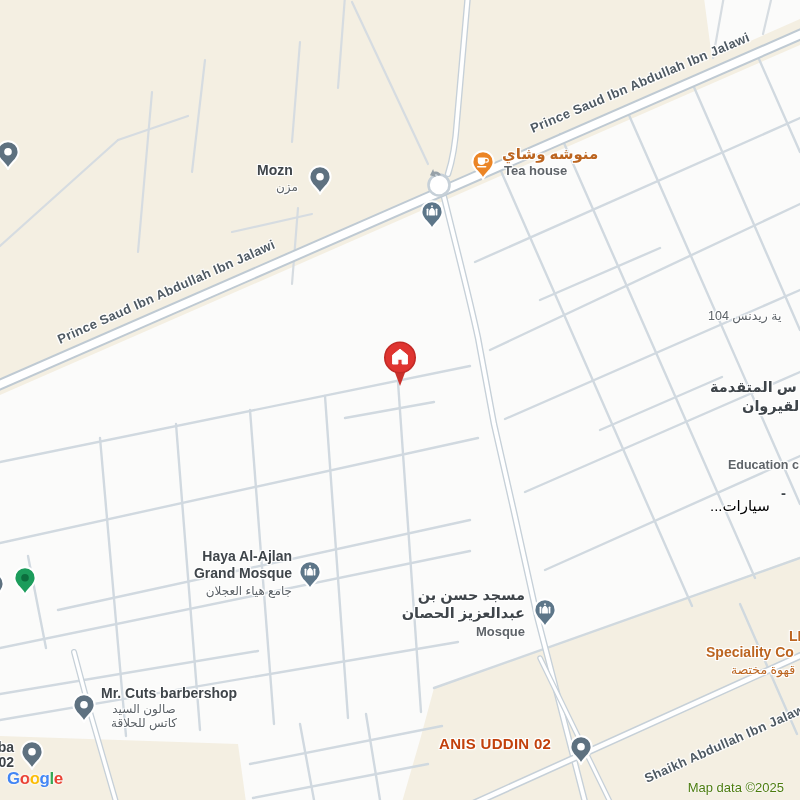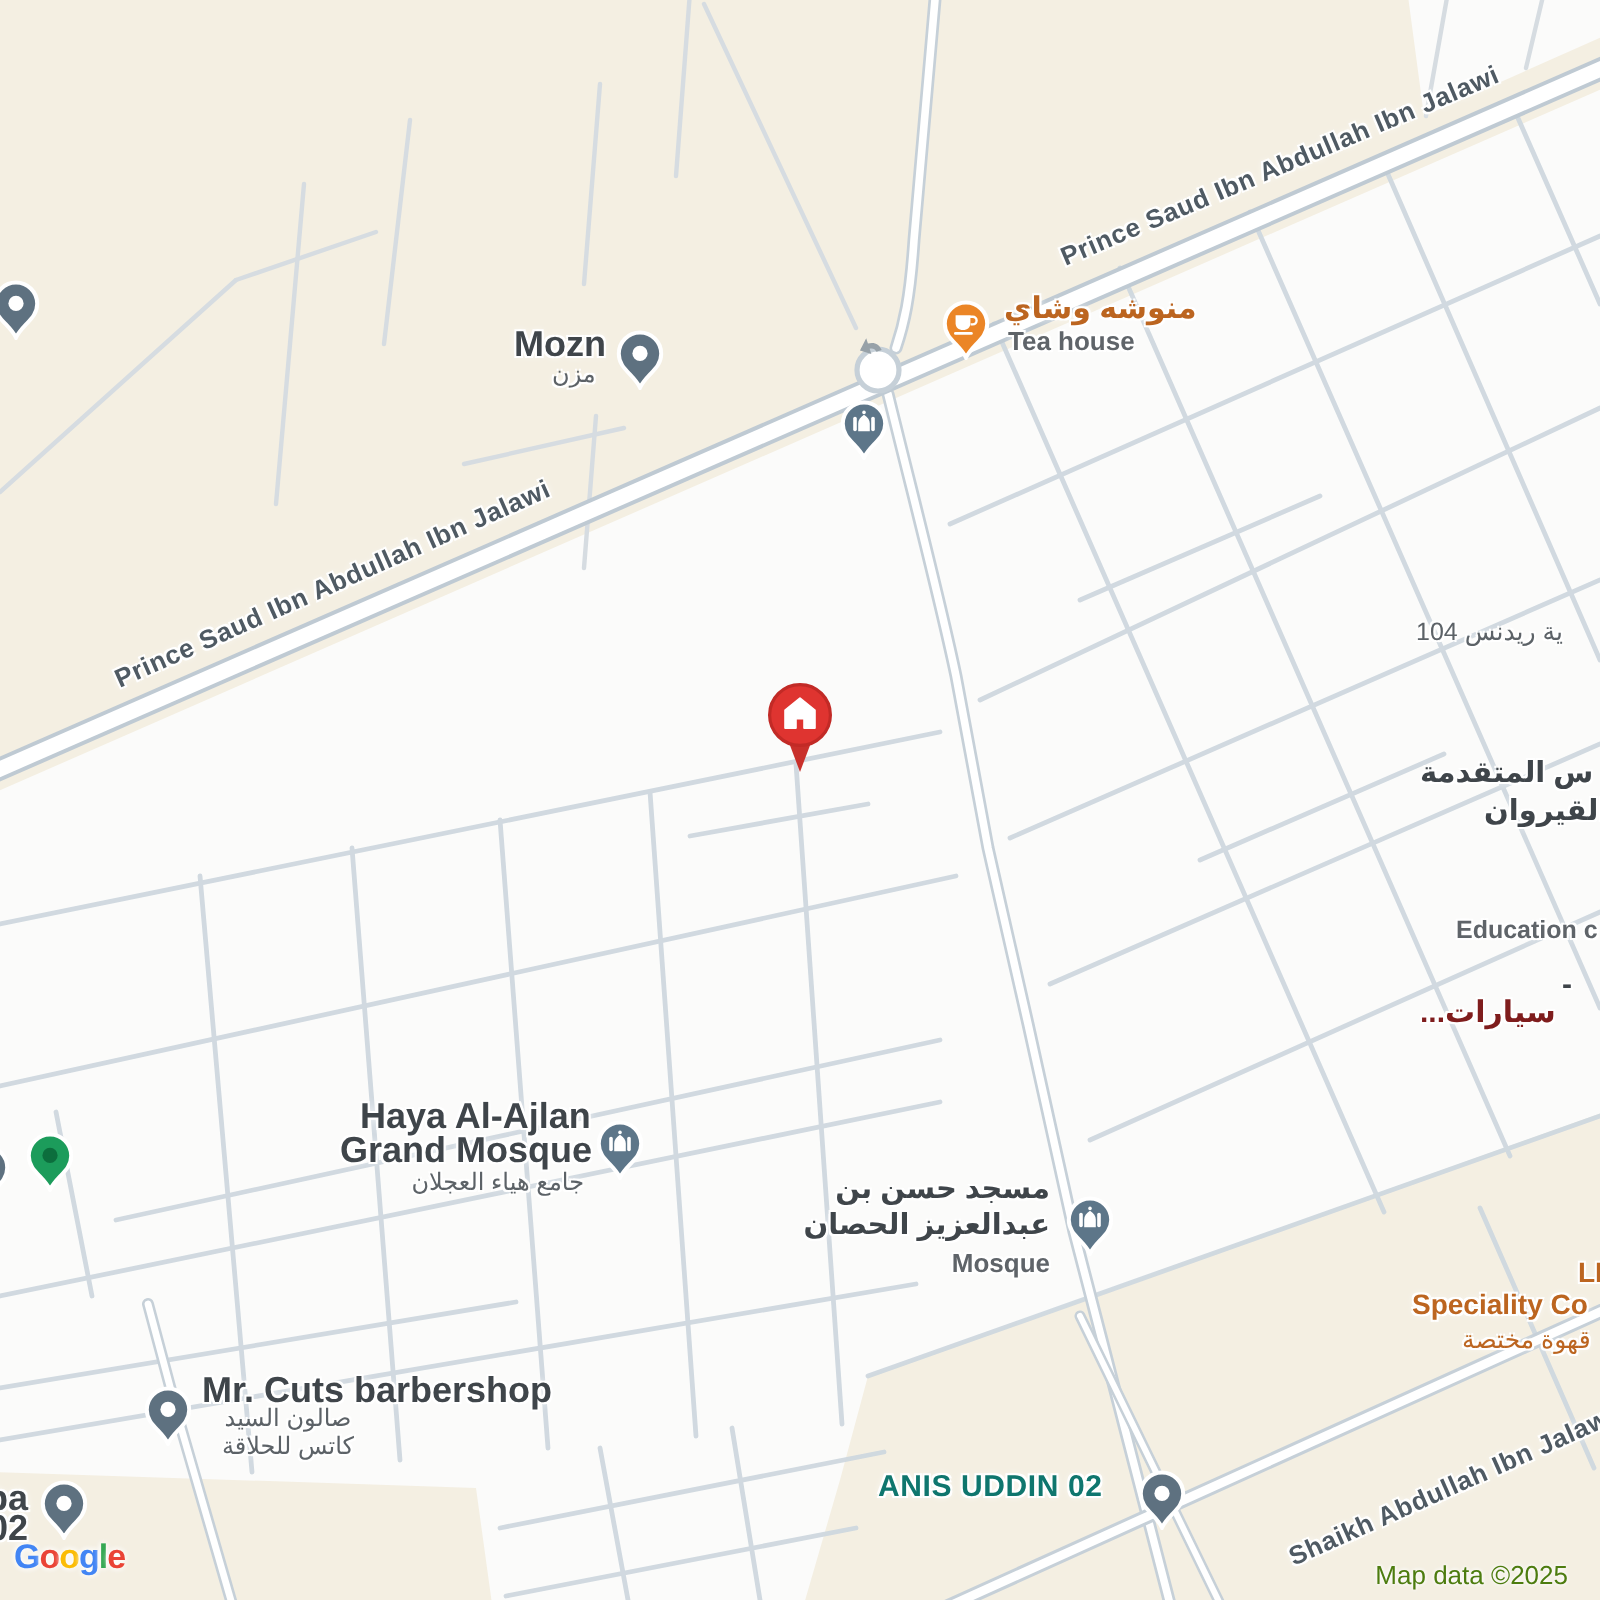--- a/index.html
+++ b/index.html
@@ -11,25 +11,25 @@
   #map-svg{position:absolute;left:0;top:0;z-index:1;display:block;}
   .lbl{
     position:absolute;white-space:nowrap;z-index:4;
     text-shadow:-1px -1px 0 #fff,1px -1px 0 #fff,-1px 1px 0 #fff,1px 1px 0 #fff,0 0 4px #fff;
     cursor:default;
   }
   .road-lbl{
     font-size:13px;font-weight:600;color:#4F5A63;letter-spacing:.4px;
     transform-origin:0 0;
   }
-  .poi-dark{font-size:18px;font-weight:600;color:#3F454A;}
+  .poi-dark{font-size:14px;font-weight:600;color:#3F454A;}
   .poi-gray{font-size:12px;font-weight:400;color:#5C6267;}
   .poi-gray13{font-size:13px;font-weight:700;color:#5F6469;}
   .poi-orange{color:#BC6520;font-weight:600;}
-  .poi-blue{color:#7f1d1d;font-weight:700;}
+  .poi-blue{color:#000000;font-weight:400;}
   .ar{direction:rtl;}
   .ta-r{text-align:right;}
   .ta-c{text-align:center;}
   .pin{position:absolute;z-index:5;line-height:0;cursor:pointer;}
   .marker{position:absolute;z-index:6;line-height:0;cursor:pointer;}
   #google-logo{
     position:absolute;left:7px;top:769px;z-index:7;
     font-size:17px;font-weight:600;letter-spacing:-0.5px;
     text-shadow:0 0 3px #fff,0 0 3px #fff;cursor:pointer;
   }
@@ -158,21 +158,21 @@
   <div class="lbl poi-gray13 ta-r" style="left:455px;top:624px;width:70px;">Mosque</div>
 
   <div class="lbl poi-orange" style="left:763px;top:628px;font-size:14px;margin-left:26px;">LLAB</div>
   <div class="lbl poi-orange" style="left:706px;top:644px;font-size:14px;">Speciality Co</div>
   <div class="lbl poi-orange ar" style="left:731px;top:662px;font-size:12.5px;font-weight:400;">قهوة مختصة</div>
 
   <div class="lbl poi-dark" style="left:101px;top:685px;">Mr. Cuts barbershop</div>
   <div class="lbl poi-gray ar ta-c" style="left:100px;top:702px;width:88px;">صالون السيد</div>
   <div class="lbl poi-gray ar ta-c" style="left:100px;top:716px;width:88px;">كاتس للحلاقة</div>
 
-  <div class="lbl" style="left:439px;top:735px;font-size:15px;font-weight:600;color:#0f766e;letter-spacing:.3px;">ANIS UDDIN 02</div>
+  <div class="lbl" style="left:439px;top:735px;font-size:15px;font-weight:600;color:#c2410c;letter-spacing:.3px;">ANIS UDDIN 02</div>
 
   <div class="lbl poi-dark ta-r" style="left:-12px;top:739px;width:26px;">ba</div>
   <div class="lbl poi-dark ta-r" style="left:-12px;top:754px;width:26px;">02</div>
 
   <div class="pin" style="left:-4px;top:140px;">
     <svg width="24" height="30" viewBox="0 0 24 30">
         <g>
           <path d="M12 1.3C6.1 1.3 1.4 6 1.4 11.9c0 4.5 2.6 7.2 5.2 9.9 1.9 2 4 4.1 5.4 7 1.4-2.9 3.5-5 5.4-7 2.6-2.7 5.2-5.4 5.2-9.9C22.6 6 17.9 1.3 12 1.3z" fill="#5E7180" stroke="#fff" stroke-width="2"></path>
           <circle cx="12" cy="11.7" r="3.8" fill="#fff"></circle>
         </g>

